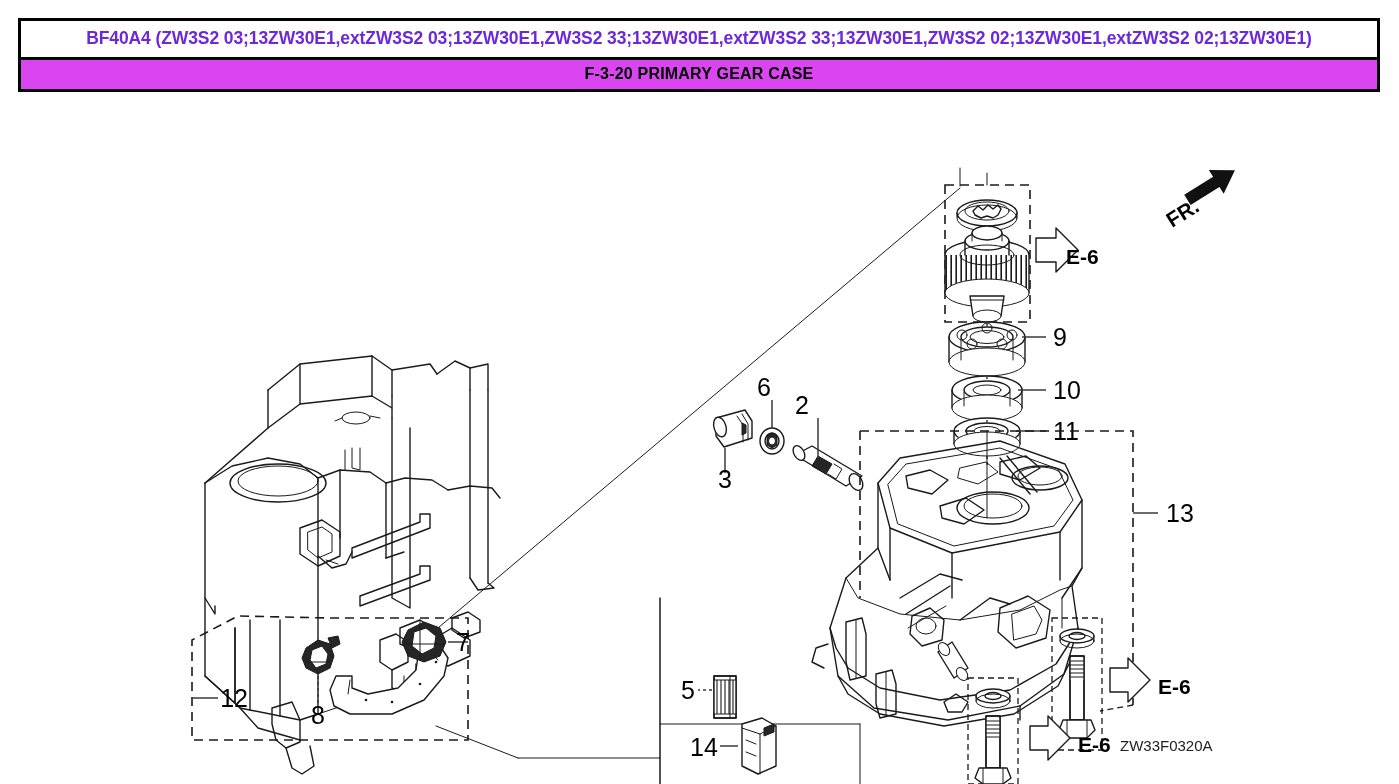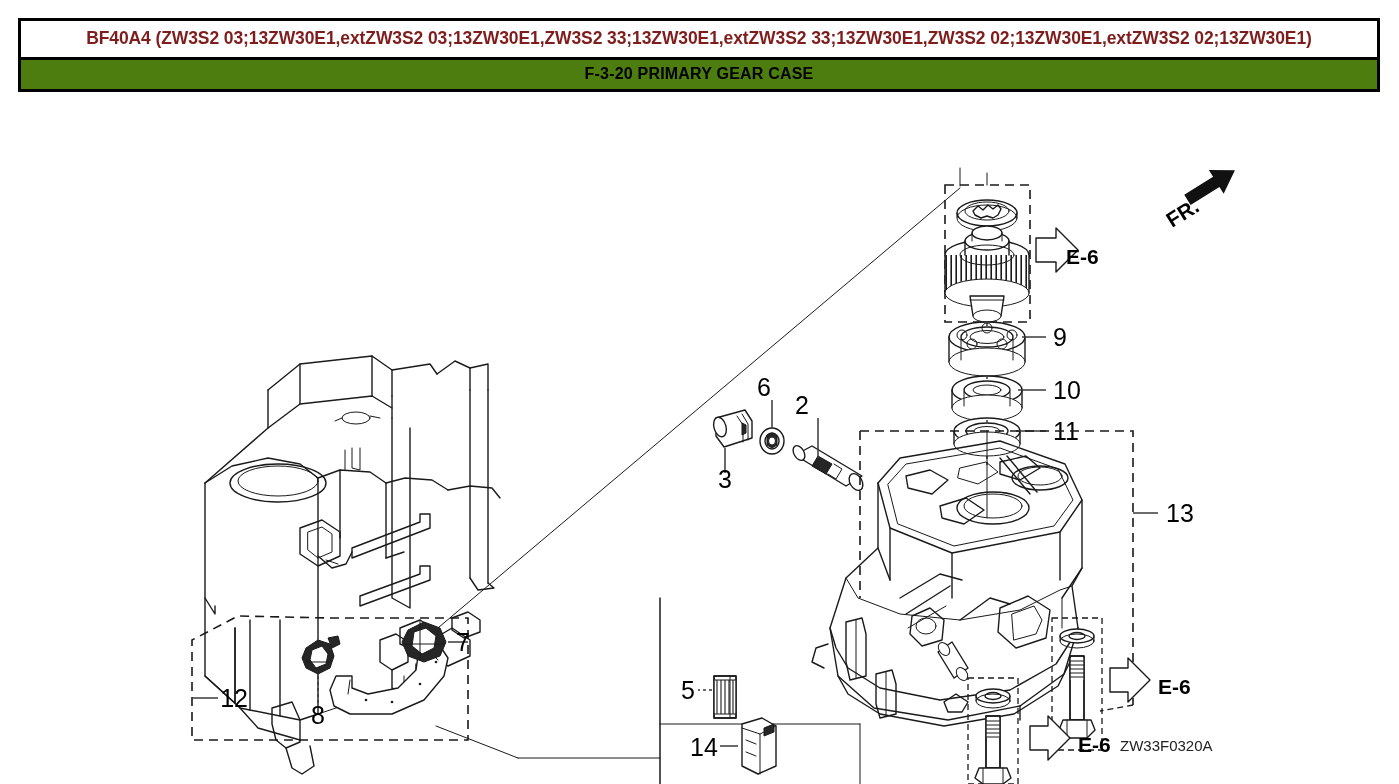--- a/index.html
+++ b/index.html
@@ -33,28 +33,28 @@
     background: #fff;
     box-sizing: border-box;
     width: 100%;
     padding: 6px 10px 7px 10px;
     text-align: center;
   }
   .title-box .title-text {
     font-size: 17.5px;
     font-weight: bold;
     line-height: 1.32;
-    color: #7f1d1d;
+    color: #6d28d9;
     letter-spacing: -0.1px;
     display: block;
   }
   .subtitle-box {
     border: 3px solid #000;
     border-top: none;
-    background: #4d7c0f;
+    background: #d946ef;
     box-sizing: border-box;
     width: 100%;
     padding: 5px 10px 6px 10px;
     text-align: center;
   }
   .subtitle-box .subtitle-text {
     font-size: 16px;
     font-weight: bold;
     color: #000;
     letter-spacing: 0.2px;

